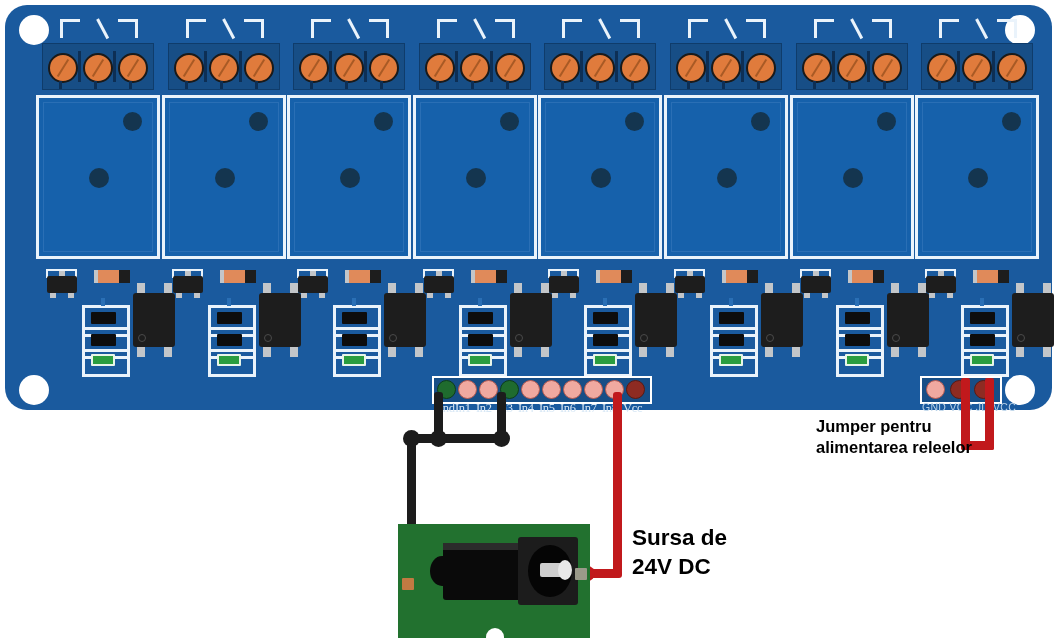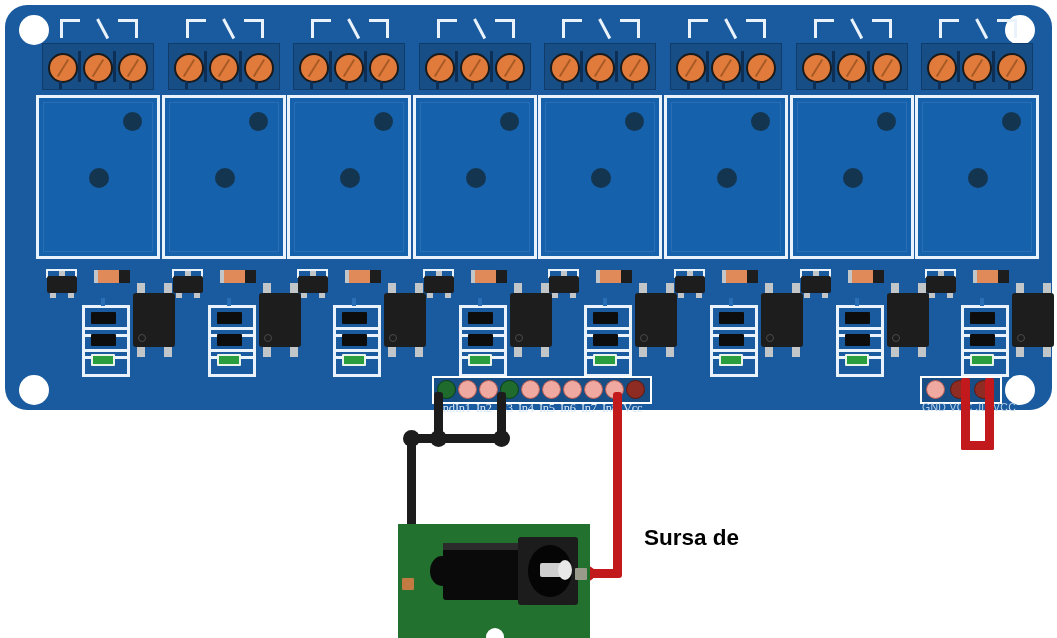--- a/index.html
+++ b/index.html
@@ -550,18 +550,23 @@
     <div class="dcbody2" style="left:518px;top:537px;width:60px;height:68px;border-radius:3px;"></div>
     <div class="dcround" style="left:528px;top:545px;width:44px;height:52px;"></div>
     <div class="dcpin" style="left:540px;top:563px;width:26px;height:14px;background:#cfcfcf;"></div>
     <div class="dcpin" style="left:558px;top:560px;width:14px;height:20px;border-radius:50%;background:#e8e8e8;"></div>
     <div class="dcbarrel" style="left:430px;top:556px;width:24px;height:30px;border-radius:50% 0 0 50%;"></div>
     <div class="dcpad" style="left:402px;top:578px;width:12px;height:12px;"></div>
     <div class="dcpad gray" style="left:575px;top:568px;width:12px;height:12px;"></div>
     <div class="dcnotch" style="left:486px;top:628px;width:18px;height:18px;"></div>
   </div>
 
-
-  <div class="callout lg" style="left:632px;top:524px;width:220px;margin-left:12px;">
+  <div class="callout md" style="left:816px;top:416px;width:210px;">
+    <div>Jumper pentru</div>
+    <div>alimentarea releelor</div>
+  </div>
+
+  <div class="callout lg" style="left:632px;top:524px;width:220px;">
     <div>Sursa de</div>
+    <div>24V DC</div>
   </div>
 
 </div>
 
 </body></html>

